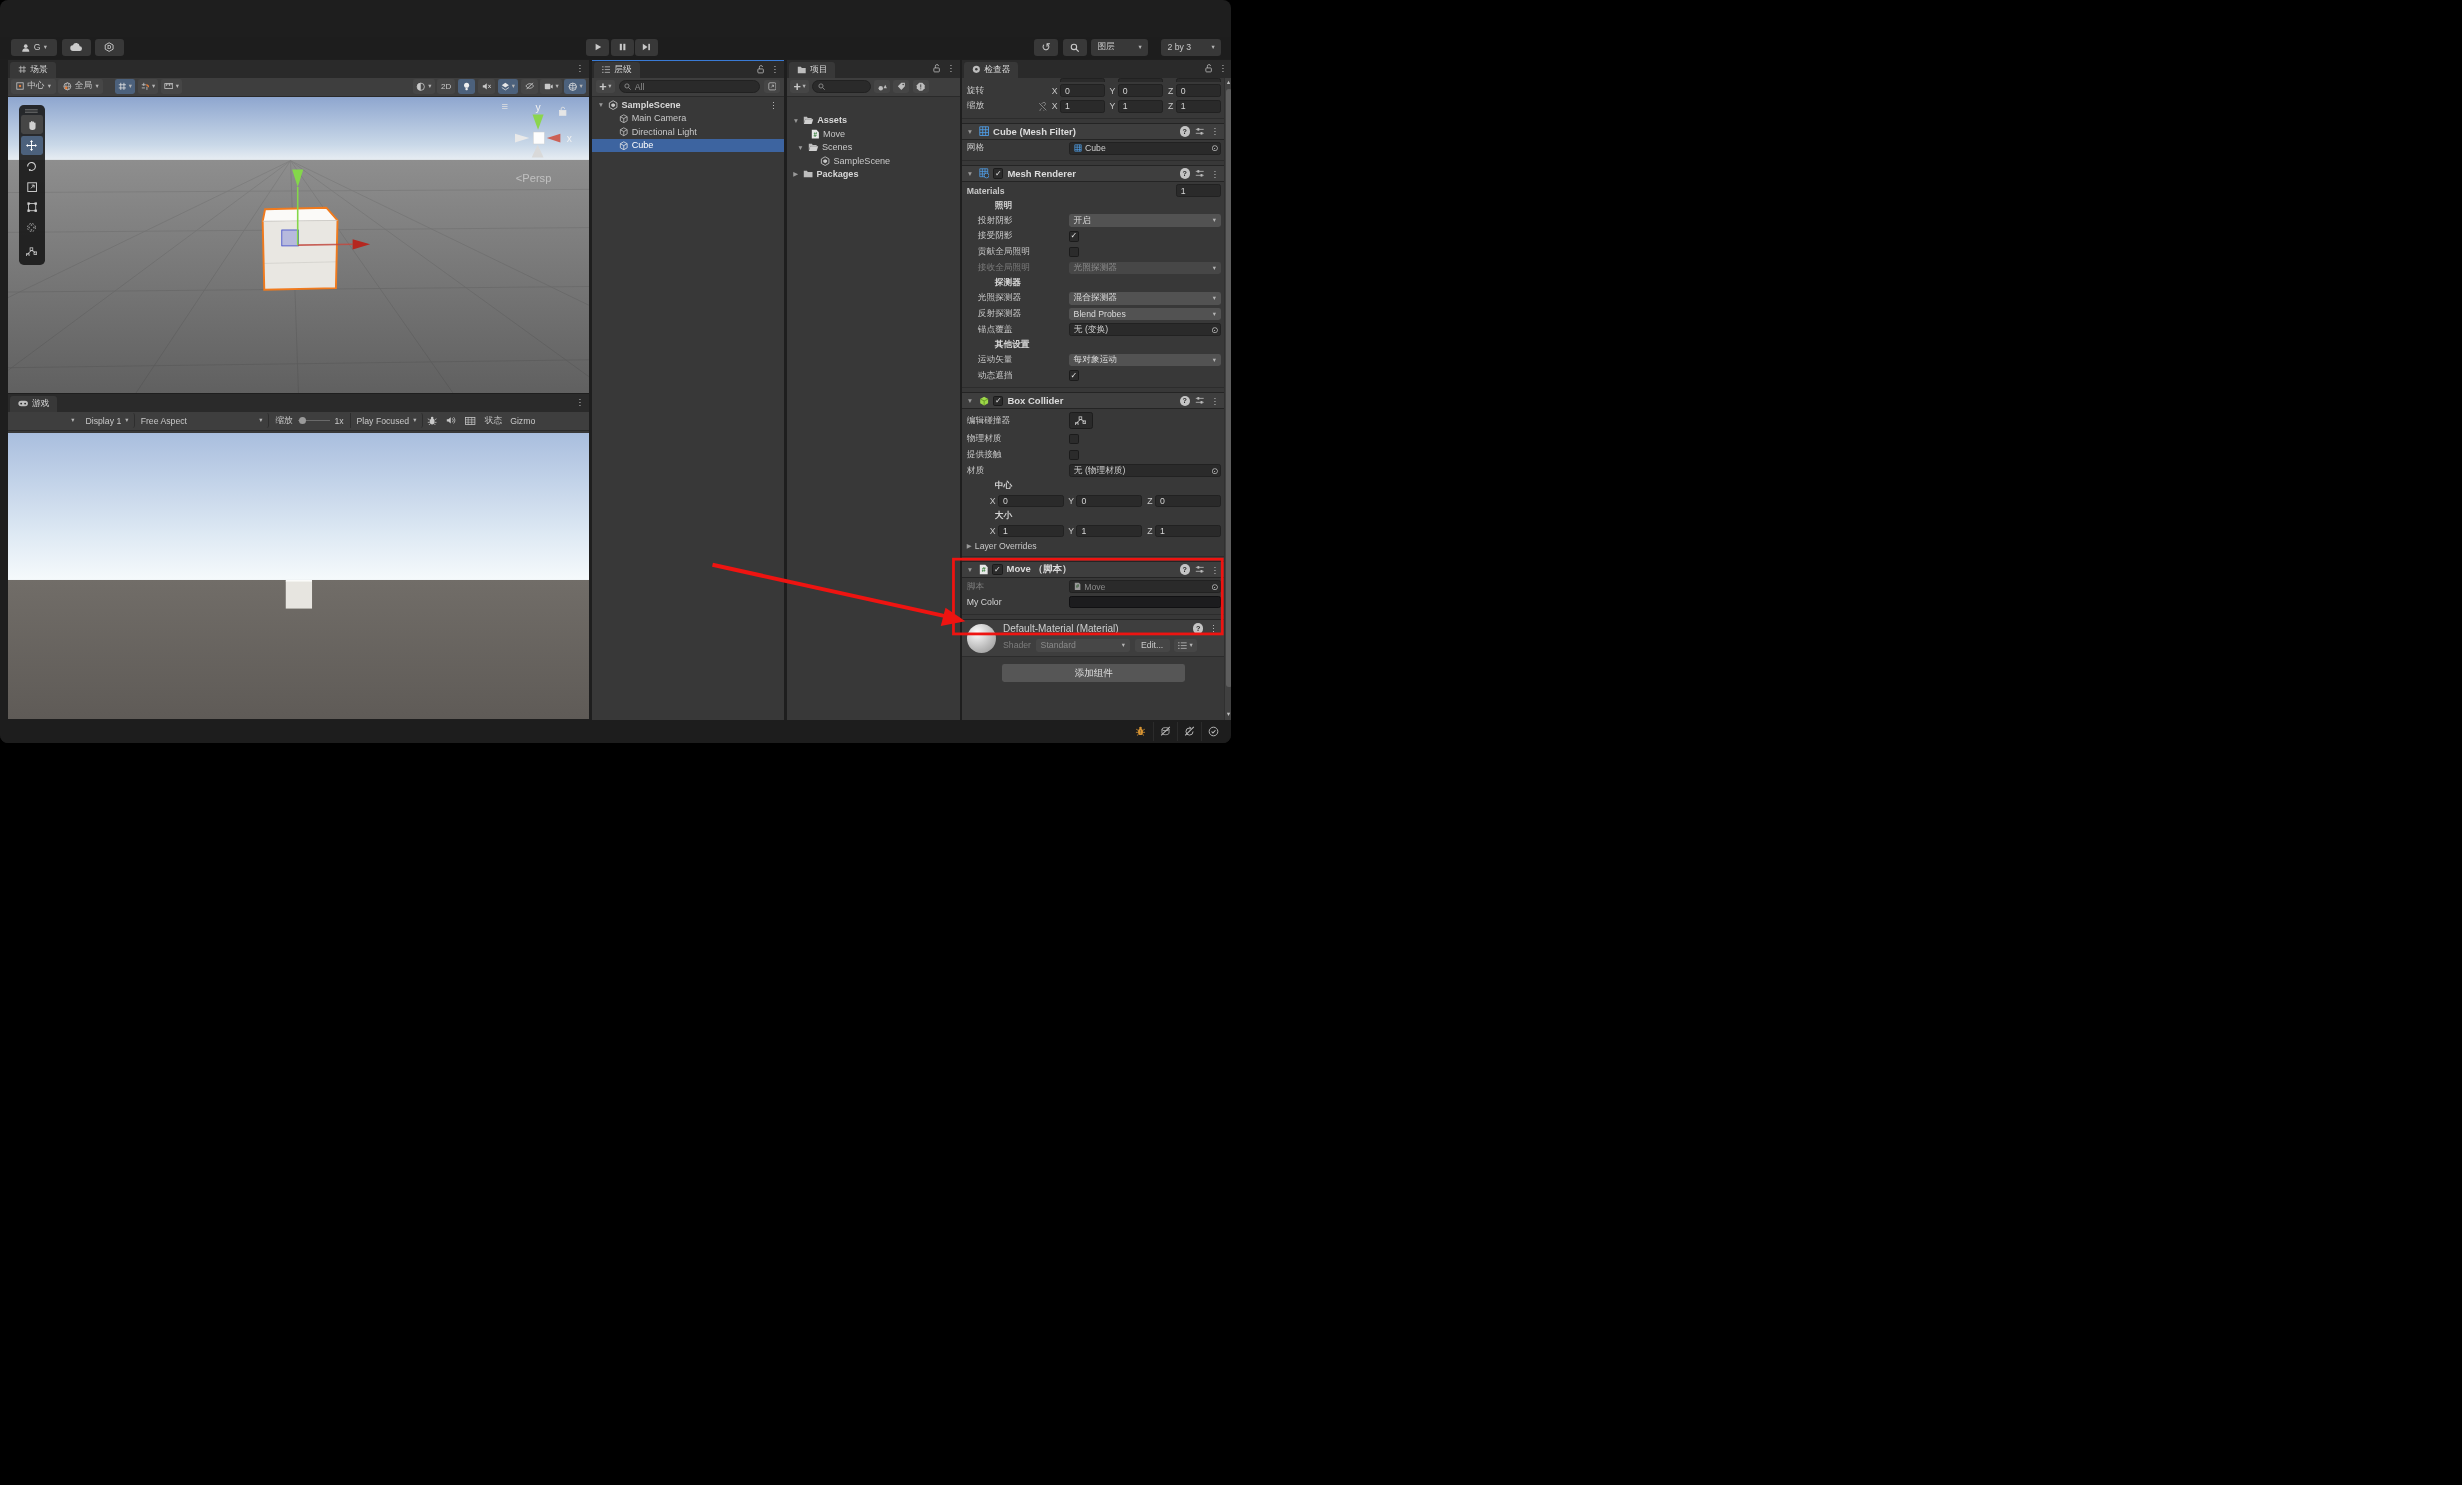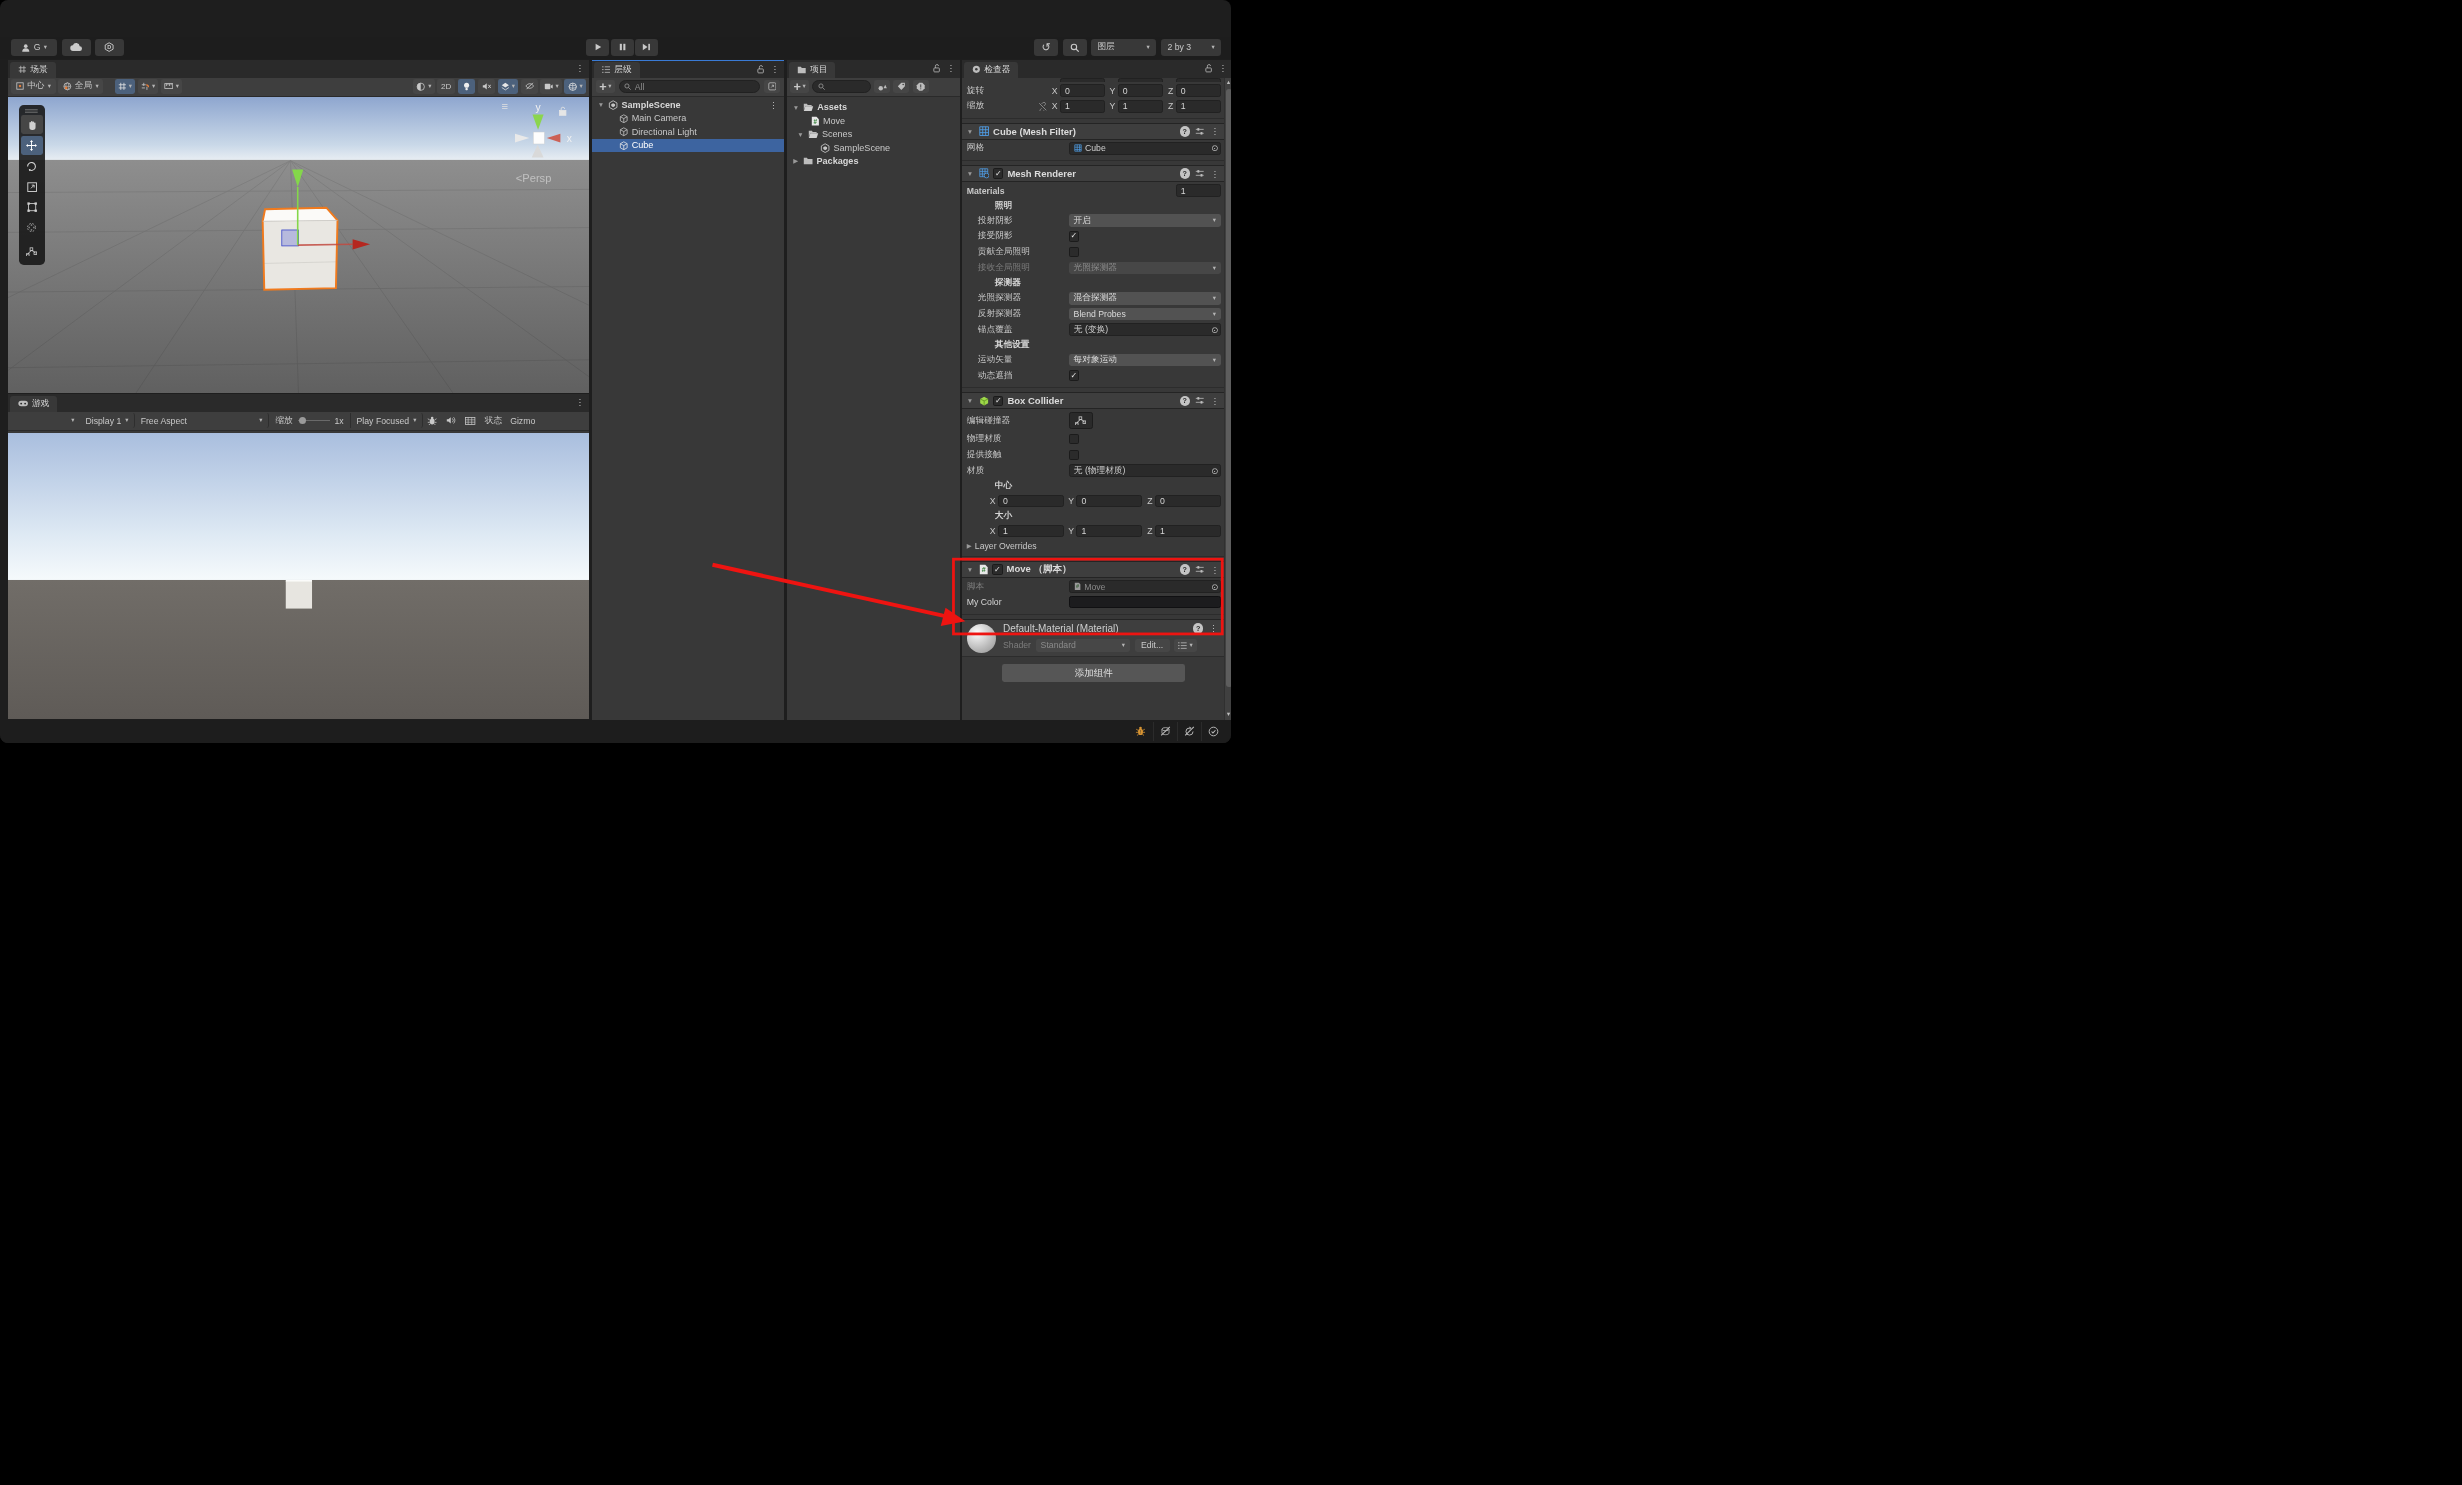--- a/index.html
+++ b/index.html
@@ -125,21 +125,21 @@
       <span style="font-size:11px">↺</span>
     </div>
     <div class="tbtn" style="left:1063px;width:24px">
       <span class="icon">
         <svg width="9.5" height="9.5" viewBox="0 0 12 12">
             <circle cx="5" cy="5" r="3.4" fill="none" stroke="#c9c9c9" stroke-width="1.4"></circle>
             <line x1="7.6" y1="7.6" x2="11" y2="11" stroke="#c9c9c9" stroke-width="1.4"></line>
           </svg>
       </span>
     </div>
-    <div class="tbtn" style="left:1091px;width:65px;justify-content:space-between;padding:0 6.4px">
+    <div class="tbtn" style="left:1091px;width:57px;justify-content:space-between;padding:0 6.4px">
       <span>图层</span>
       <span class="caret">▾</span>
     </div>
     <div class="tbtn" style="left:1161px;width:60px;justify-content:space-between;padding:0 6.4px">
       <span>2 by 3</span>
       <span class="caret">▾</span>
     </div>
   </div>
 
   <div class="panel" style="left:8px;top:60px;width:581px;height:333px">
@@ -601,21 +601,21 @@
           </svg>
       </div>
       <div class="mini" style="height:13.5px;width:16px">
         <svg width="9.5" height="9.5" viewBox="0 0 12 12">
             <path d="M4 1h4l3 3v4l-3 3H4L1 8V4z" fill="#bdbdbd"></path>
             <rect x="5.4" y="3" width="1.2" height="4" fill="#3e3e3e"></rect>
             <rect x="5.4" y="8" width="1.2" height="1.2" fill="#3e3e3e"></rect>
           </svg>
       </div>
     </div>
-    <div style="padding-top:4px">
+    <div style="padding-top:17px">
       <div class="trow">
         <span class="fold">▼</span>
         <span class="icon">
             <svg width="11" height="8.7" viewBox="0 0 14 11">
               <path d="M1 1h4l1 1.5h5V4H3L1 9z" fill="#bdbdbd"></path>
               <path d="M3 4h10l-2 6H1z" fill="#d0d0d0"></path>
             </svg>
           </span>
         <span class="bold">Assets</span>
       </div>

